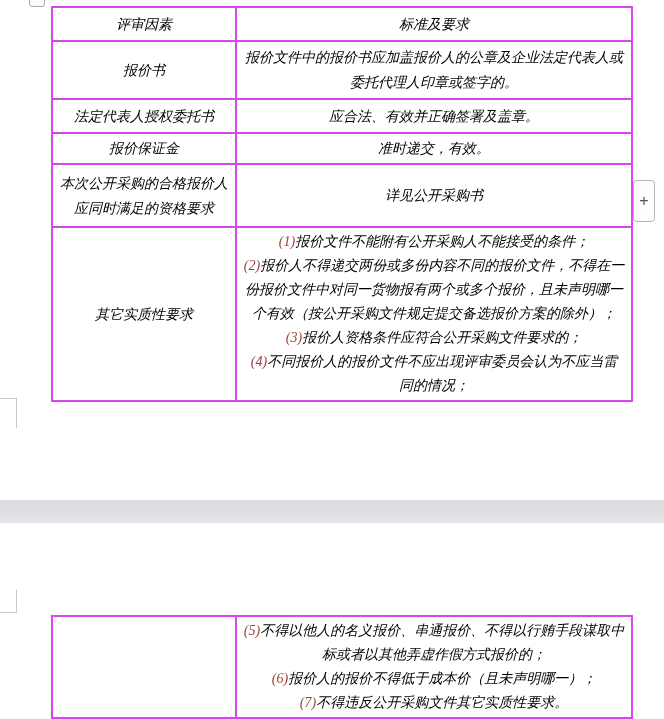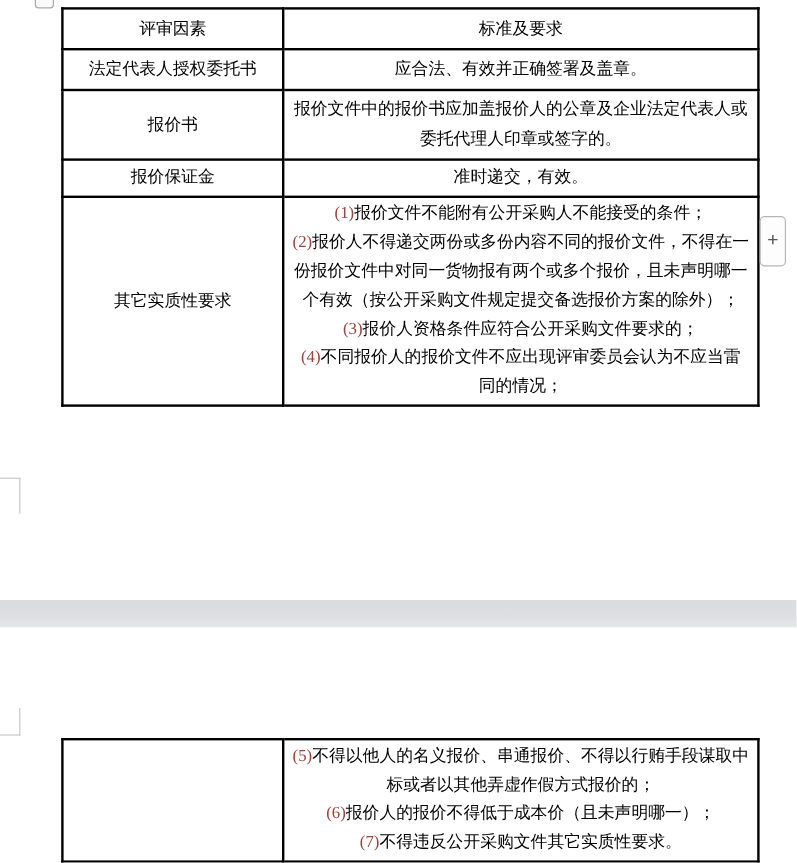--- a/index.html
+++ b/index.html
@@ -37,22 +37,22 @@
   .pm2-v { left:16px; top:67px; width:1px; height:23px; }
   .pm2-h { left:0; top:89px; width:17px; height:1px; }
   
   .doc-table {
     position:absolute; border-collapse:collapse; table-layout:fixed;
     background:#ffffff; z-index:2;
   }
   .t1 { left:51px; top:6px; width:582px; }
   .t2 { left:51px; top:92px; width:582px; }
   .doc-table td {
-    border:2px solid #000000; padding:2px 6px; vertical-align:middle;
-    font-size:14px; overflow:hidden;
+    border:2px solid #d946ef; padding:2px 6px; vertical-align:middle;
+    font-size:14px; overflow:hidden;font-style:italic;
   }
   .factor-cell, .req-center {
     text-align:center; white-space:pre-line; line-height:25px;
   }
   .req-items { text-align:center; padding:3px 6px; vertical-align:middle; }
   .item { line-height:24px; }
   .item .num { color:#9c423c; }
   .item .itxt { white-space:pre-line; }
   .header-cell { text-align:center; line-height:25px; }
 </style>
@@ -68,32 +68,37 @@
     <table class="doc-table t1">
       <colgroup>
           <col style="width:184px">
           <col>
         </colgroup>
       <tbody>
         <tr style="height:34px">
           <td class="header-cell">评审因素</td>
           <td class="header-cell">标准及要求</td>
         </tr>
-        <tr style="height:34px">
-          <td class="factor-cell">法定代表人授权委托书</td>
-          <td class="req-center">应合法、有效并正确签署及盖章。</td>
-        </tr>
         <tr style="height:58px">
           <td class="factor-cell">报价书</td>
           <td class="req-center">报价文件中的报价书应加盖报价人的公章及企业法定代表人或
 委托代理人印章或签字的。</td>
         </tr>
+        <tr style="height:34px">
+          <td class="factor-cell">法定代表人授权委托书</td>
+          <td class="req-center">应合法、有效并正确签署及盖章。</td>
+        </tr>
         <tr style="height:31px">
           <td class="factor-cell">报价保证金</td>
           <td class="req-center">准时递交，有效。</td>
+        </tr>
+        <tr style="height:63px">
+          <td class="factor-cell">本次公开采购的合格报价人
+应同时满足的资格要求</td>
+          <td class="req-center">详见公开采购书</td>
         </tr>
         <tr style="height:167px">
           <td class="factor-cell">其它实质性要求</td>
           <td class="req-items">
             <div class="item"><span class="num">(1)</span><span class="itxt">报价文件不能附有公开采购人不能接受的条件；</span></div>
             <div class="item"><span class="num">(2)</span><span class="itxt">报价人不得递交两份或多份内容不同的报价文件，不得在一
 份报价文件中对同一货物报有两个或多个报价，且未声明哪一
 个有效（按公开采购文件规定提交备选报价方案的除外）；</span></div>
             <div class="item"><span class="num">(3)</span><span class="itxt">报价人资格条件应符合公开采购文件要求的；</span></div>
             <div class="item"><span class="num">(4)</span><span class="itxt">不同报价人的报价文件不应出现评审委员会认为不应当雷

